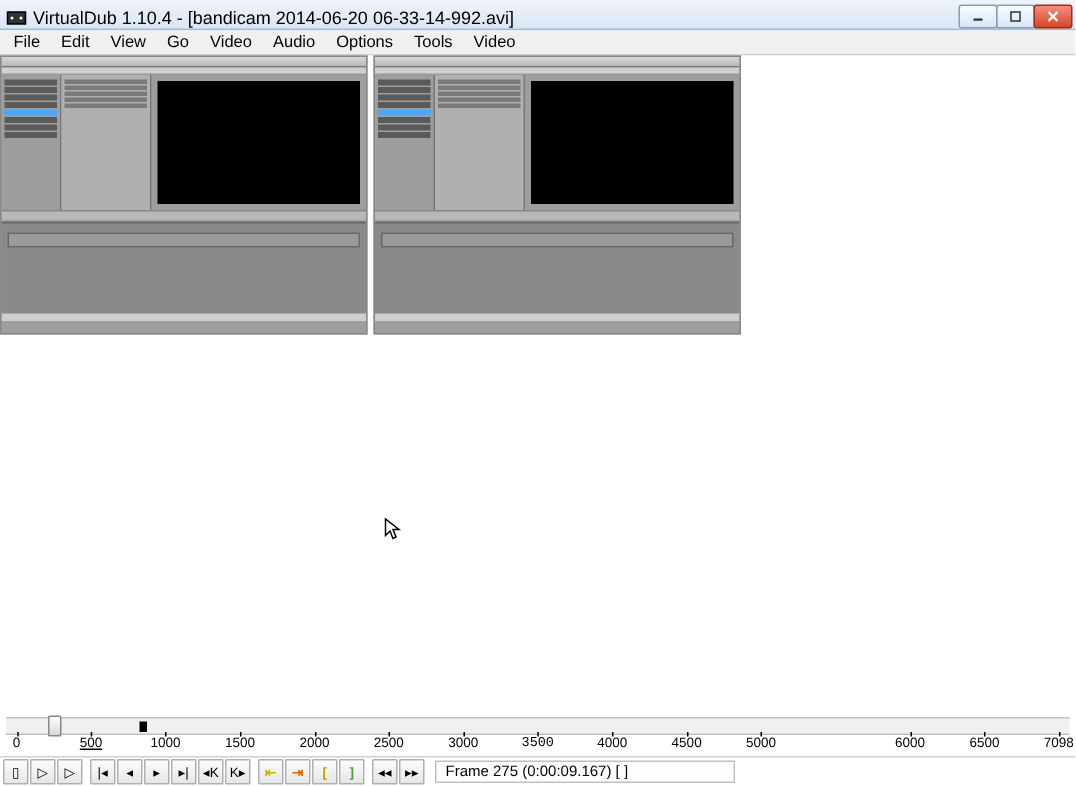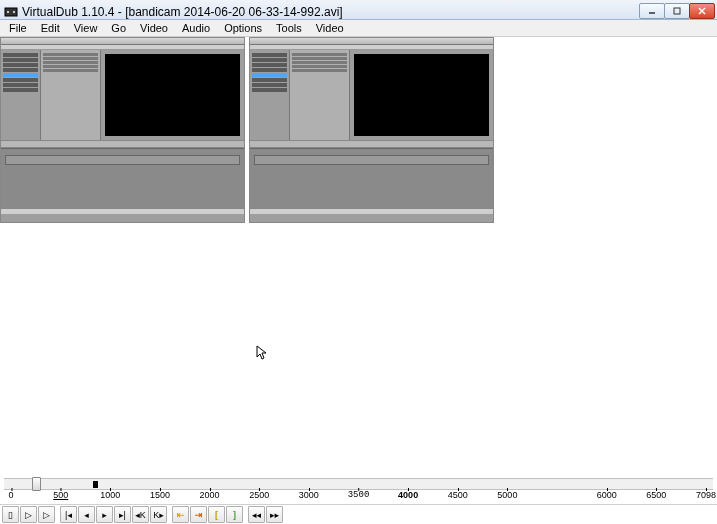--- a/index.html
+++ b/index.html
@@ -347,21 +347,21 @@
   </div>
   <div class="ruler" id="ruler">
       <div class="tick" style="left: 1%;">0</div>
       <div class="tick" style="left: 8%; text-decoration: underline;">500</div>
       <div class="tick" style="left: 15%;">1000</div>
       <div class="tick" style="left: 22%;">1500</div>
       <div class="tick" style="left: 29%;">2000</div>
       <div class="tick" style="left: 36%;">2500</div>
       <div class="tick" style="left: 43%;">3000</div>
       <div class="tick" style="left: 50%; font-family: Liberation Mono, monospace;">3500</div>
-      <div class="tick" style="left: 57%; font-weight: bold;">4000</div>
+      <div class="tick" style="left: 57%;">4000</div>
       <div class="tick" style="left: 64%;">4500</div>
       <div class="tick" style="left: 71%;">5000</div>
       <div class="tick" style="left: 78%; margin-top: 44px;">5500</div>
       <div class="tick" style="left: 85%;">6000</div>
       <div class="tick" style="left: 92%;">6500</div>
       <div class="tick" style="left: 99%;">7098</div>
     </div>
   <div class="toolbar" id="toolbar">
   <div class="tool-btn">▯</div>
       <div class="tool-btn">▷</div>
@@ -374,14 +374,15 @@
       <div class="tool-btn">◂K</div>
       <div class="tool-btn">K▸</div>
       <div class="tool-sep"></div>
       <div class="tool-btn" style="color: rgb(216, 176, 0); font-weight: bold;">⇤</div>
       <div class="tool-btn" style="color: rgb(216, 106, 0); font-weight: bold;">⇥</div>
       <div class="tool-btn" style="color: rgb(192, 160, 0); font-weight: bold;">[</div>
       <div class="tool-btn" style="color: rgb(74, 159, 58); font-weight: bold;">]</div>
       <div class="tool-sep"></div>
       <div class="tool-btn">◂◂</div>
       <div class="tool-btn">▸▸</div>
+      <div class="frame-info">Frame 275 (0:00:09.167) [ ]</div>
     </div>
 </div>
 
 </body></html>

